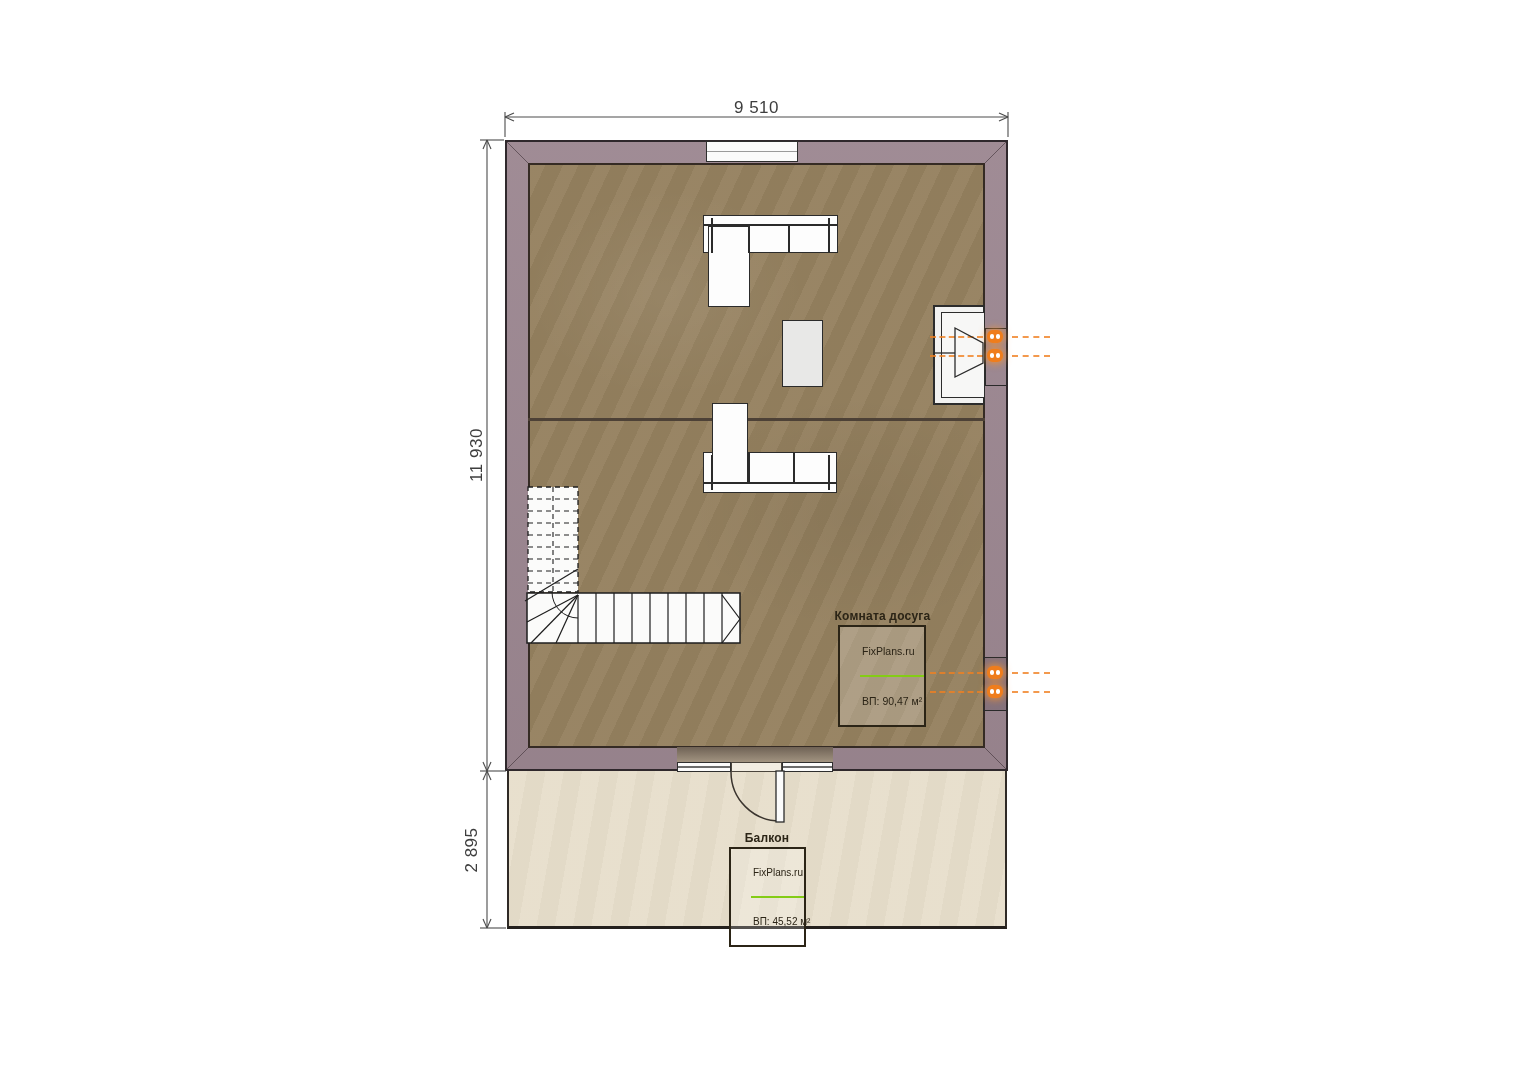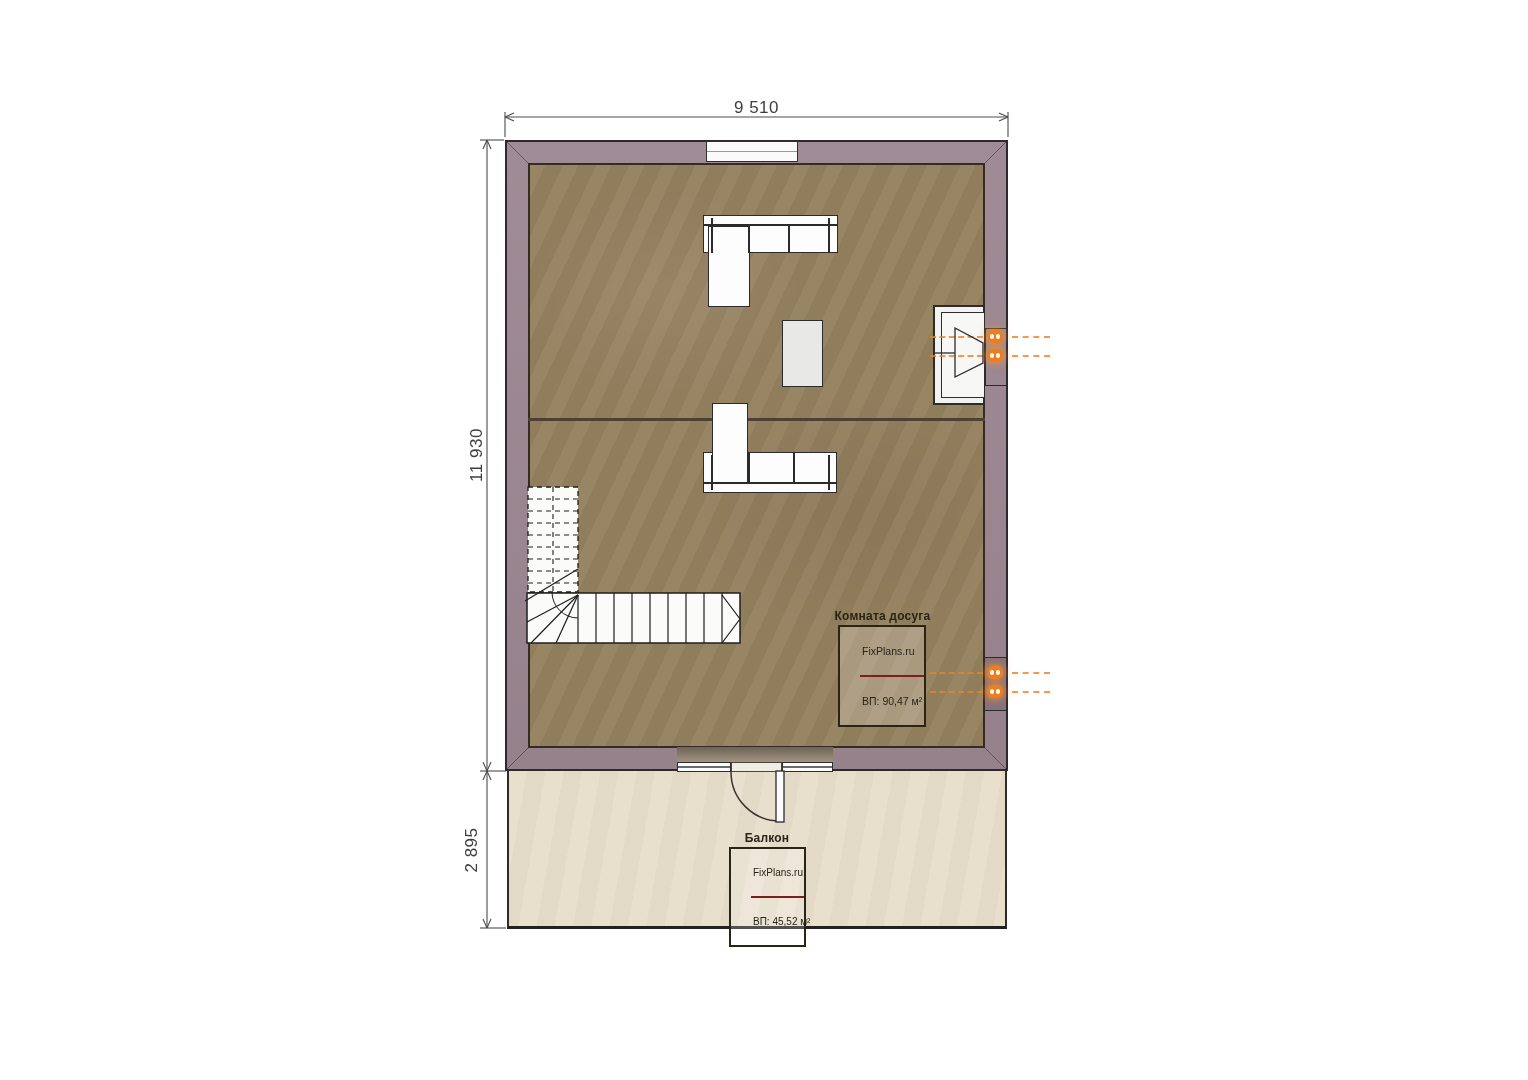--- a/index.html
+++ b/index.html
@@ -48,21 +48,21 @@
   
   .outlet{width:16px;height:13px;border-radius:6px;background:#ef7d1c;z-index:12;
     box-shadow:0 0 7px 2px rgba(246,145,45,.7);display:flex;align-items:center;justify-content:center;gap:2px;}
   .outlet i{display:block;width:4px;height:5px;background:#fff;border-radius:2px;}
   .leader{height:0;border-top:2px dashed rgba(240,128,32,.8);z-index:11;}
 
   
   .room-title{z-index:40;text-align:center;font-size:12px;font-weight:bold;color:#2b2416;letter-spacing:.2px;}
   .tag-box{z-index:40;border:2px solid #2b2416;background:rgba(255,255,255,.22);}
   .tag-row{font-size:10.5px;color:#2b2416;padding:18px 2px;white-space:nowrap;margin-left:20px;}
-  .tag-row + .tag-row{border-top:2px solid #7f1d1d;}
+  .tag-row + .tag-row{border-top:2px solid #84cc16;}
 
   
   .dim-text{z-index:40;font-size:17px;color:#3e3e3e;letter-spacing:.5px;text-align:center;}
   #dim-top{left:505px;top:98px;width:503px;}
   #dim-left{left:417px;top:445px;width:120px;transform:rotate(-90deg);}
   #dim-balcony{left:412px;top:840px;width:120px;transform:rotate(-90deg);}
 
   #linework{position:absolute;left:0;top:0;z-index:30;pointer-events:none;}
 </style>
 </head>

